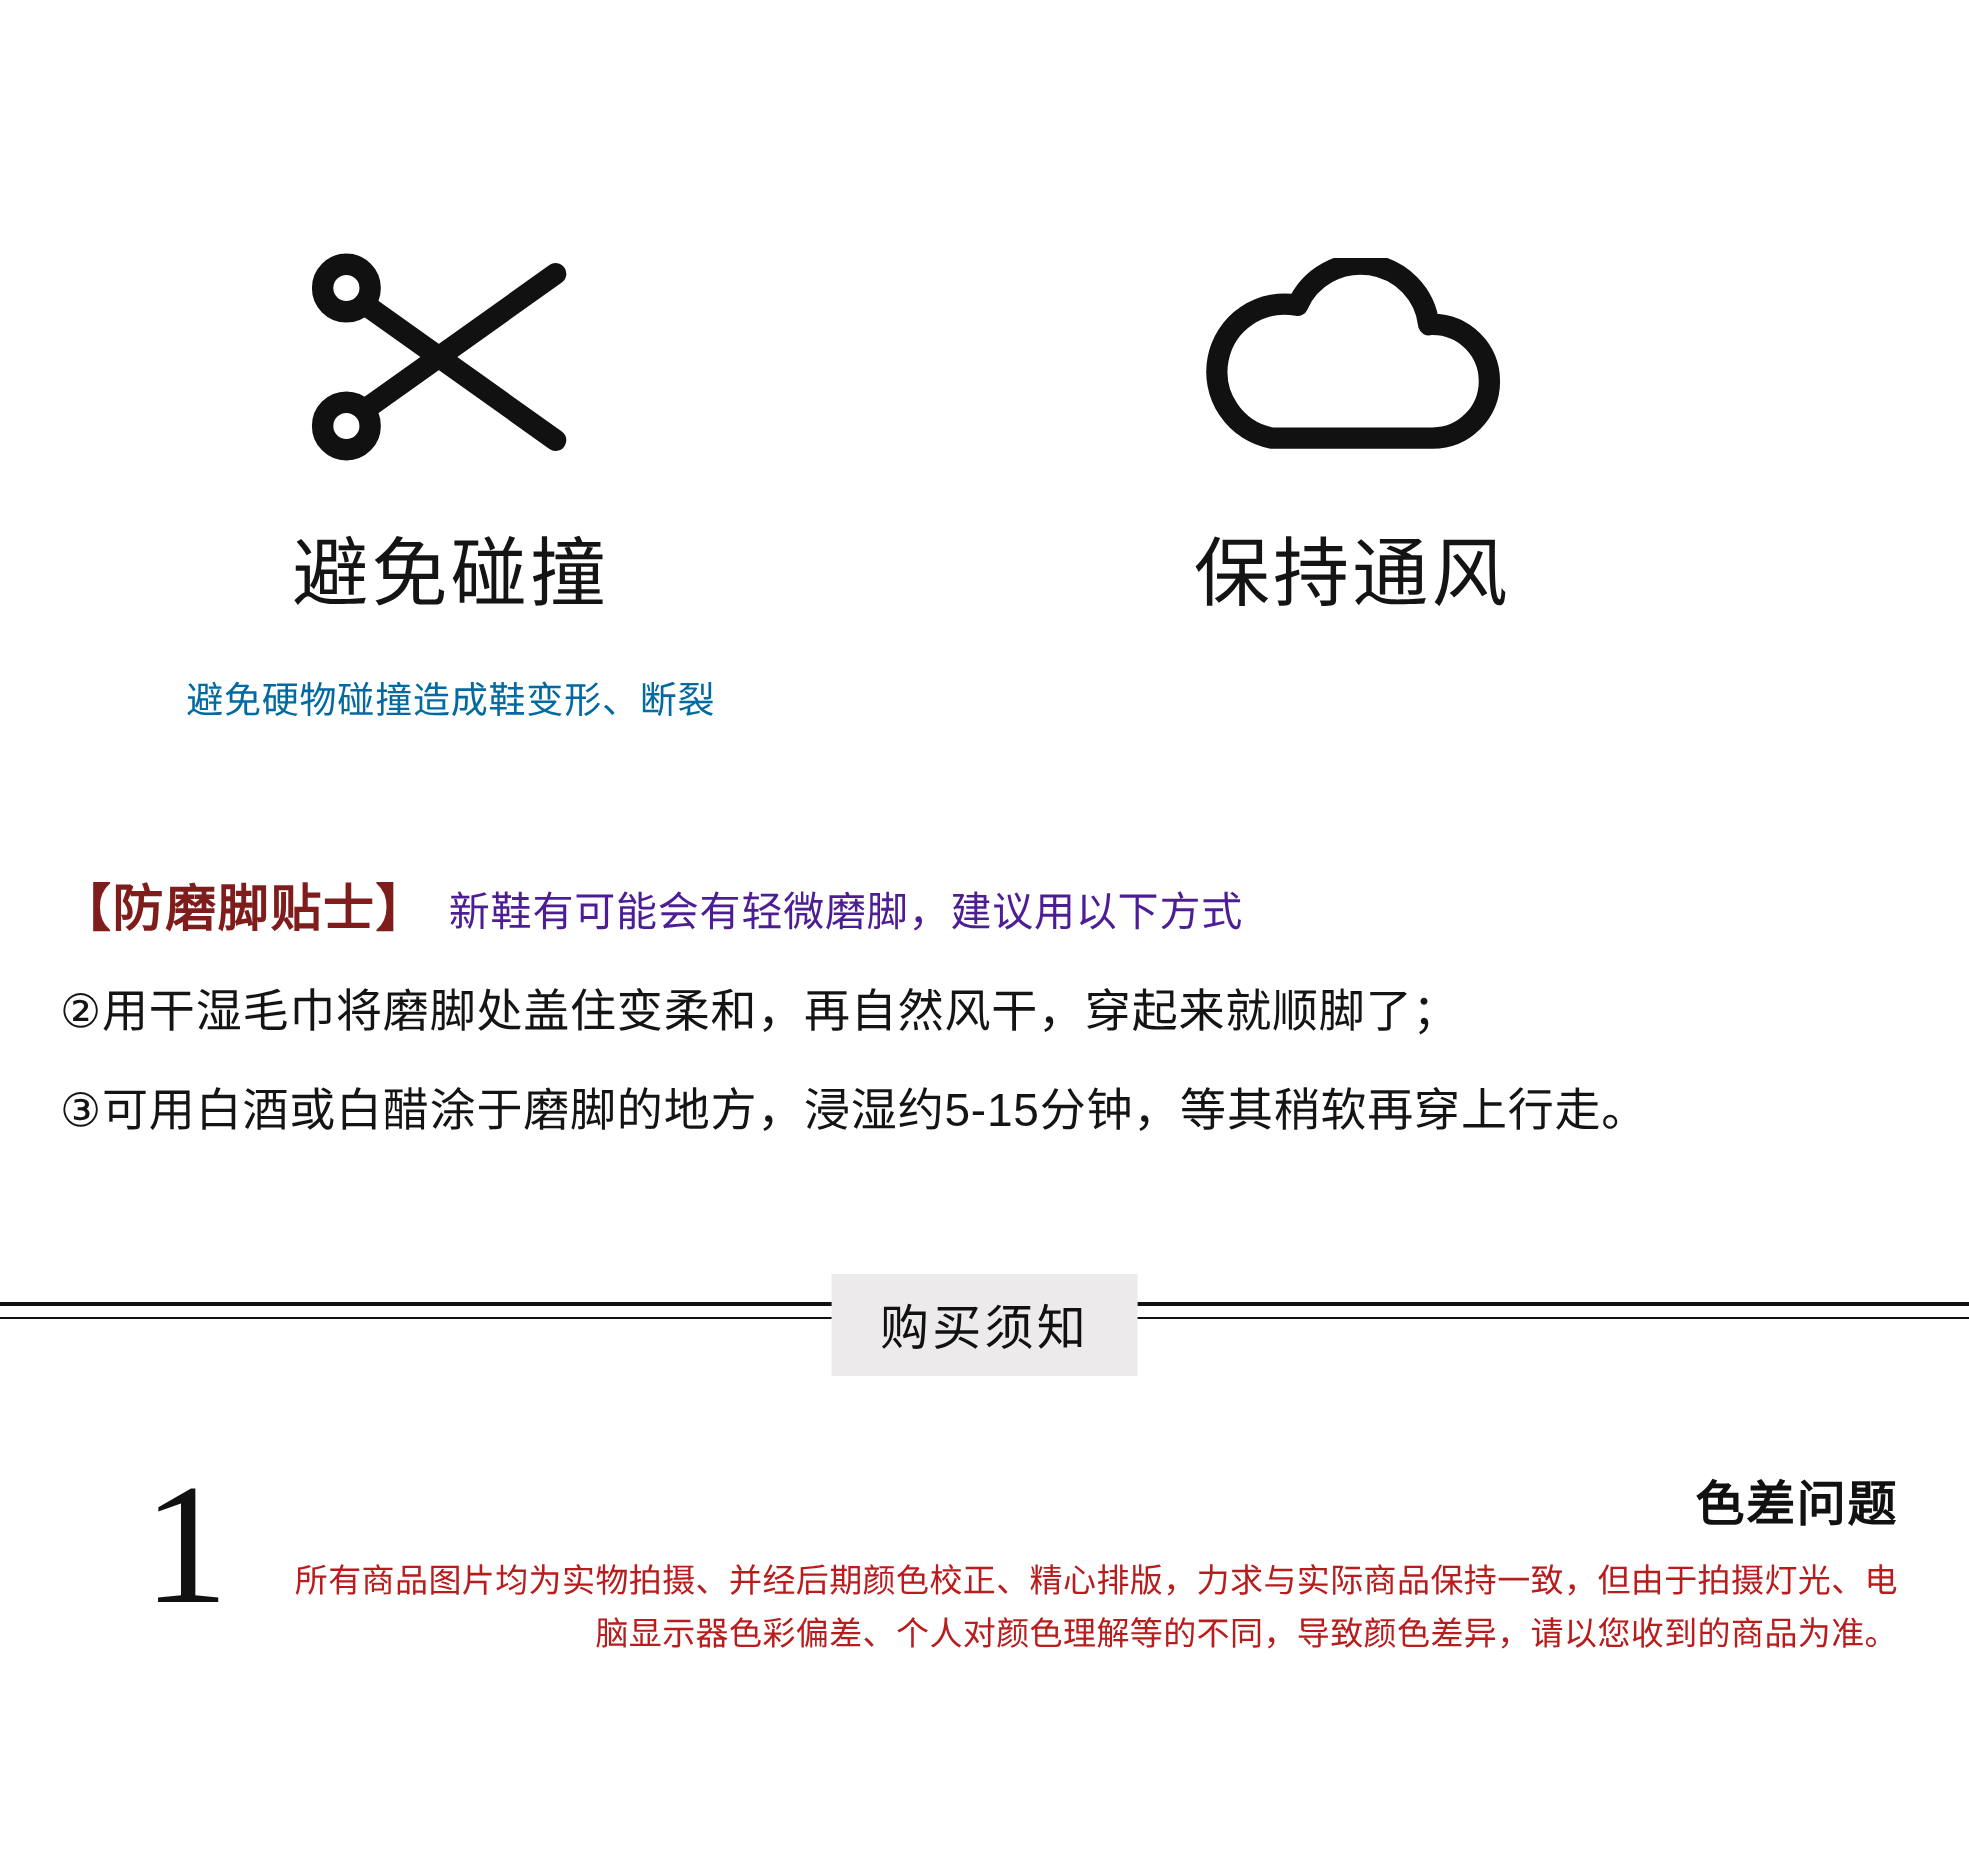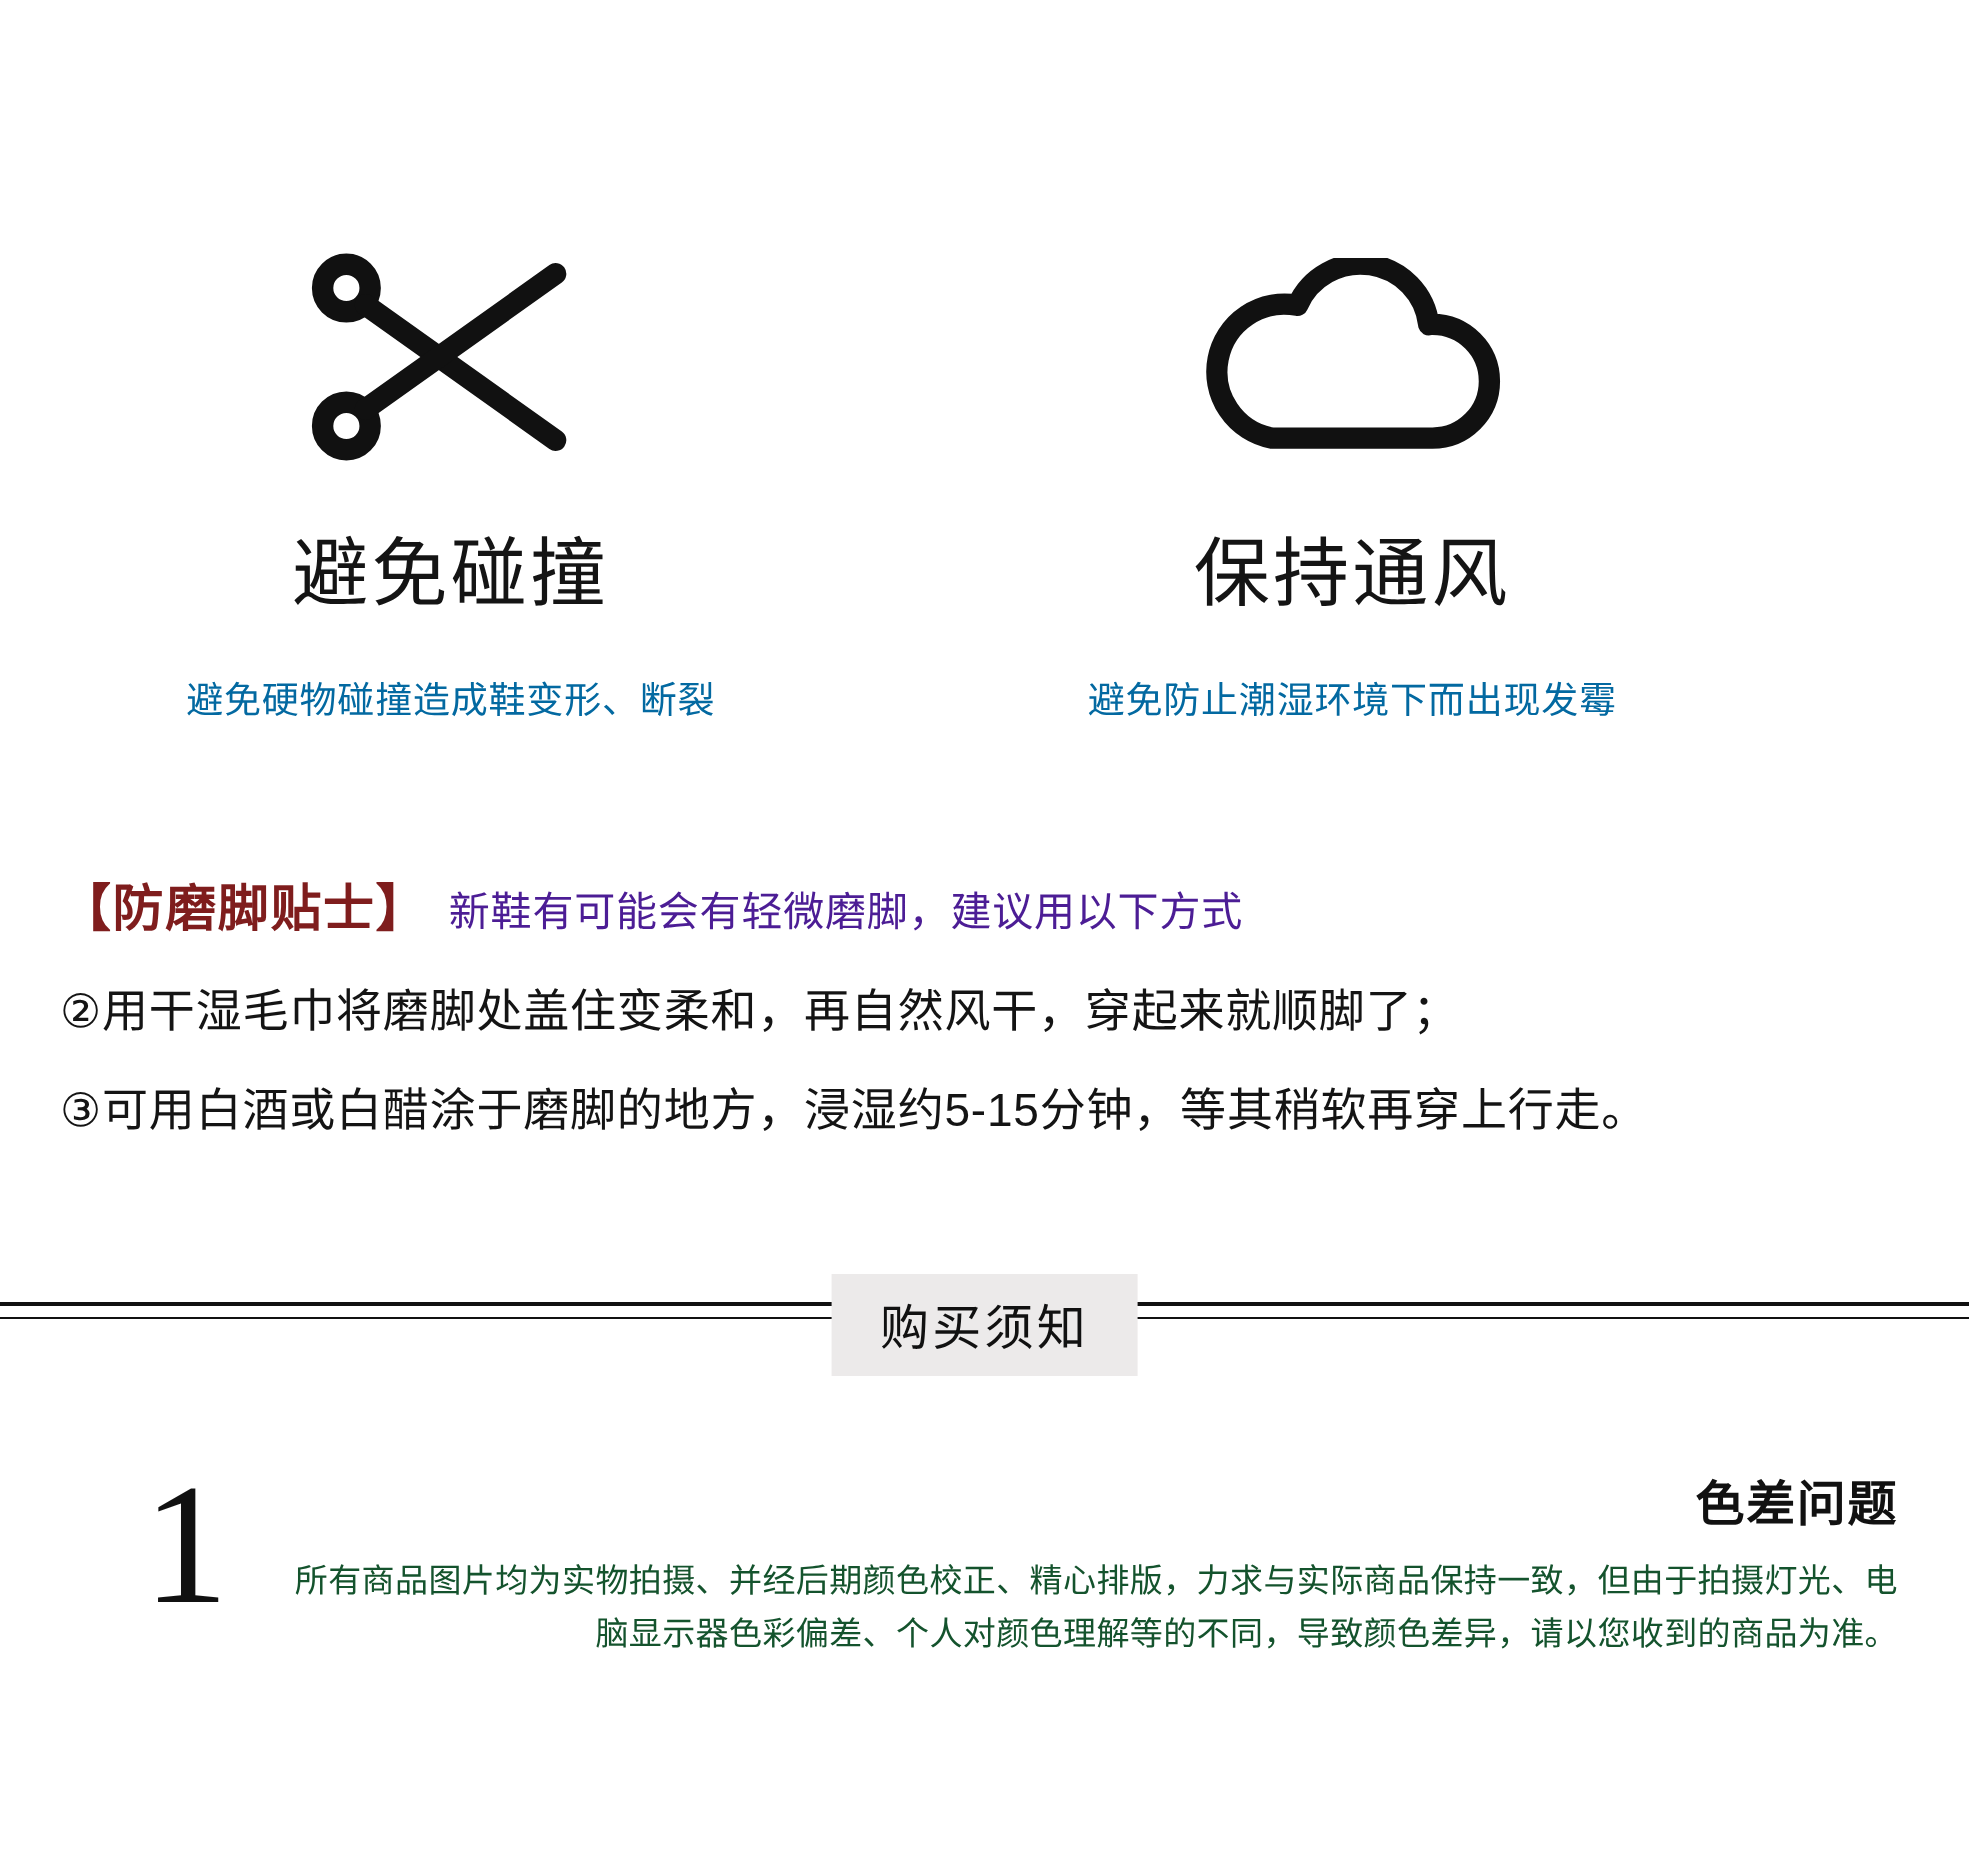--- a/index.html
+++ b/index.html
@@ -141,21 +141,21 @@
   }
   .notice-title {
     font-size: 49px;
     font-weight: 700;
     color: #111111;
     letter-spacing: 1.6px;
   }
   .notice-text {
     font-size: 33px;
     line-height: 1.6;
-    color: #14532d;
+    color: #b91c1c;
     margin-top: 20.6px;
     letter-spacing: 0.4px;
   }
 </style>
 </head>
 <body>
 
 <div class="care-section">
 
   <div class="care-col">
@@ -173,21 +173,20 @@
     <div class="care-desc">避免硬物碰撞造成鞋变形、断裂</div>
   </div>
 
   <div class="care-col">
     <div class="care-icon">
       <svg width="334" height="199" viewBox="0 0 140 84" aria-hidden="true">
         <path d="M36 76 H104 a24 24 0 0 0 0-48 a5 5 0 0 0 -1.6 .2 A29 29 0 0 0 47 20 A27 27 0 0 0 36 76 Z" fill="none" stroke="#111111" stroke-width="9" stroke-linejoin="round" stroke-linecap="round"></path>
       </svg>
     </div>
     <div class="care-title">保持通风</div>
-    <div class="care-desc">避免防止潮湿环境下而出现发霉</div>
   </div>
 
 </div>
 
 <div class="tips">
   <div class="tips-head">
     <span class="tips-head-label">【防磨脚贴士】</span>
     <span class="tips-head-text">新鞋有可能会有轻微磨脚，建议用以下方式</span>
   </div>
   <div class="tips-line">②用干湿毛巾将磨脚处盖住变柔和，再自然风干，穿起来就顺脚了；</div>

